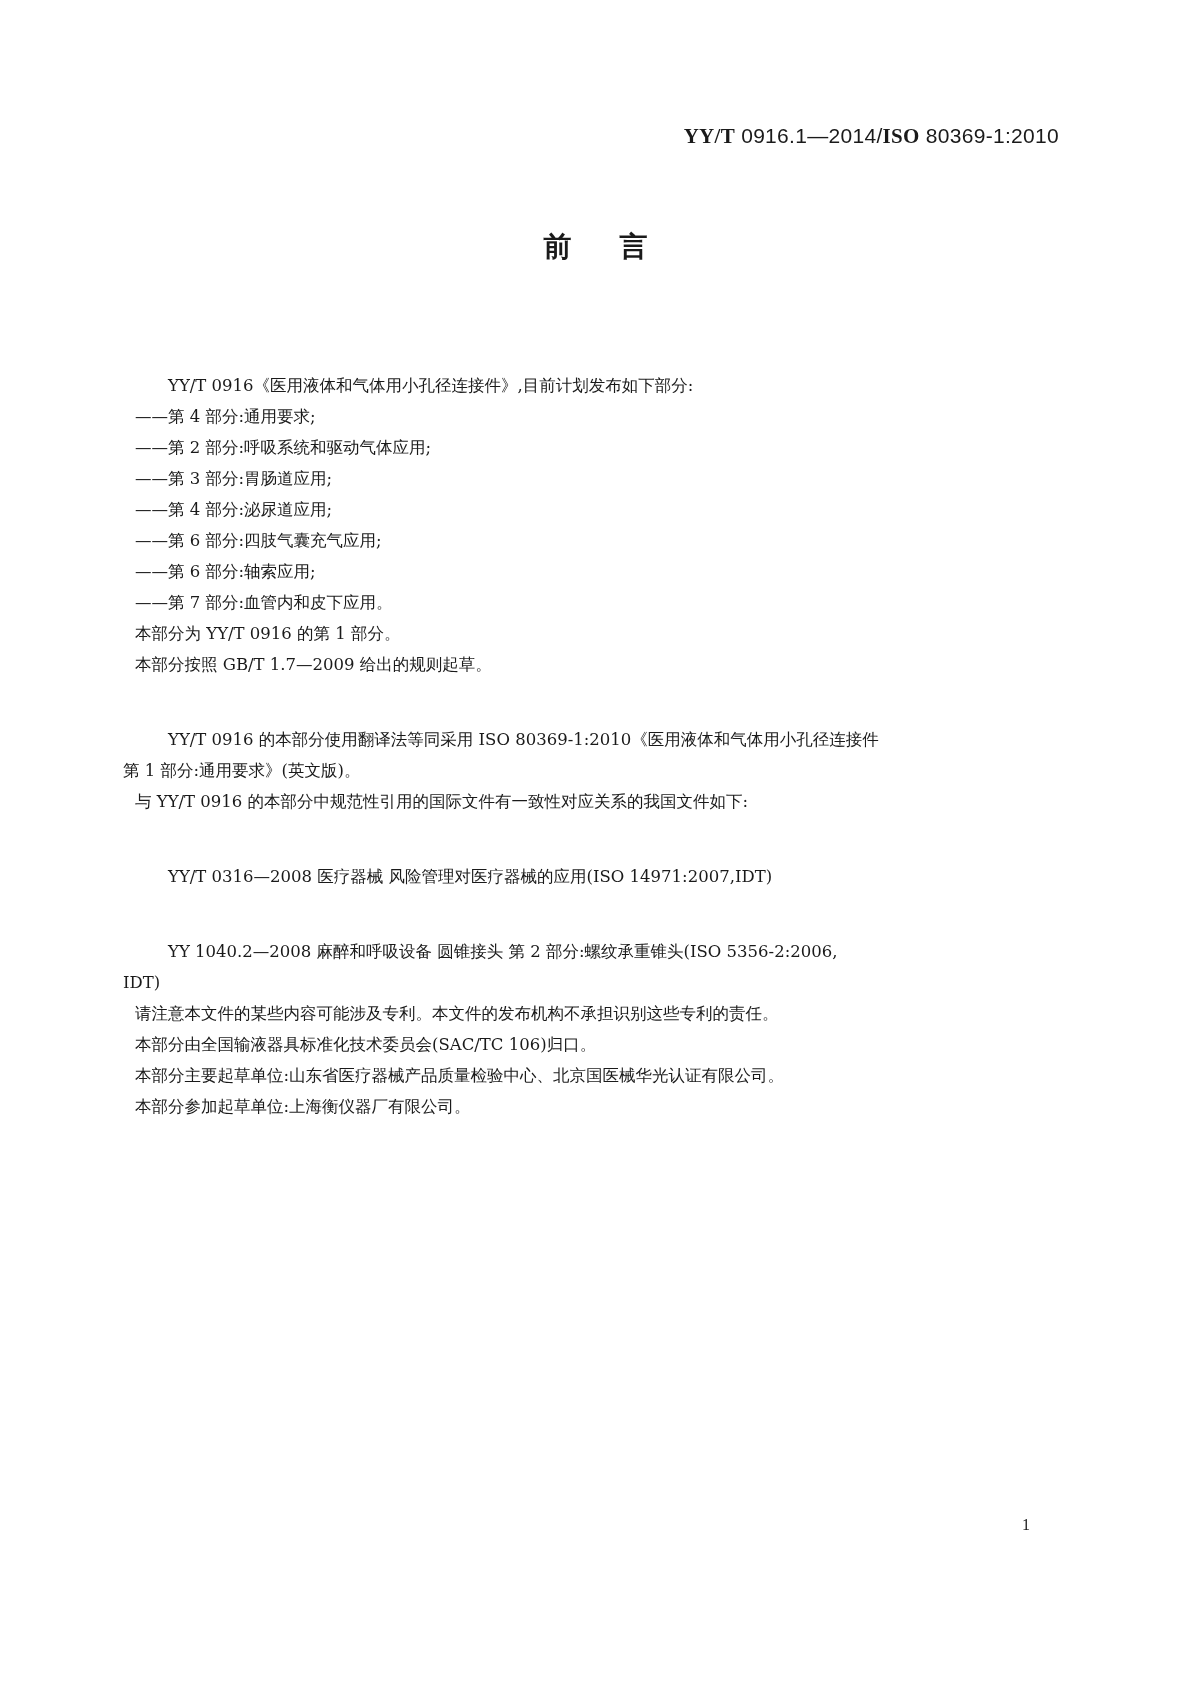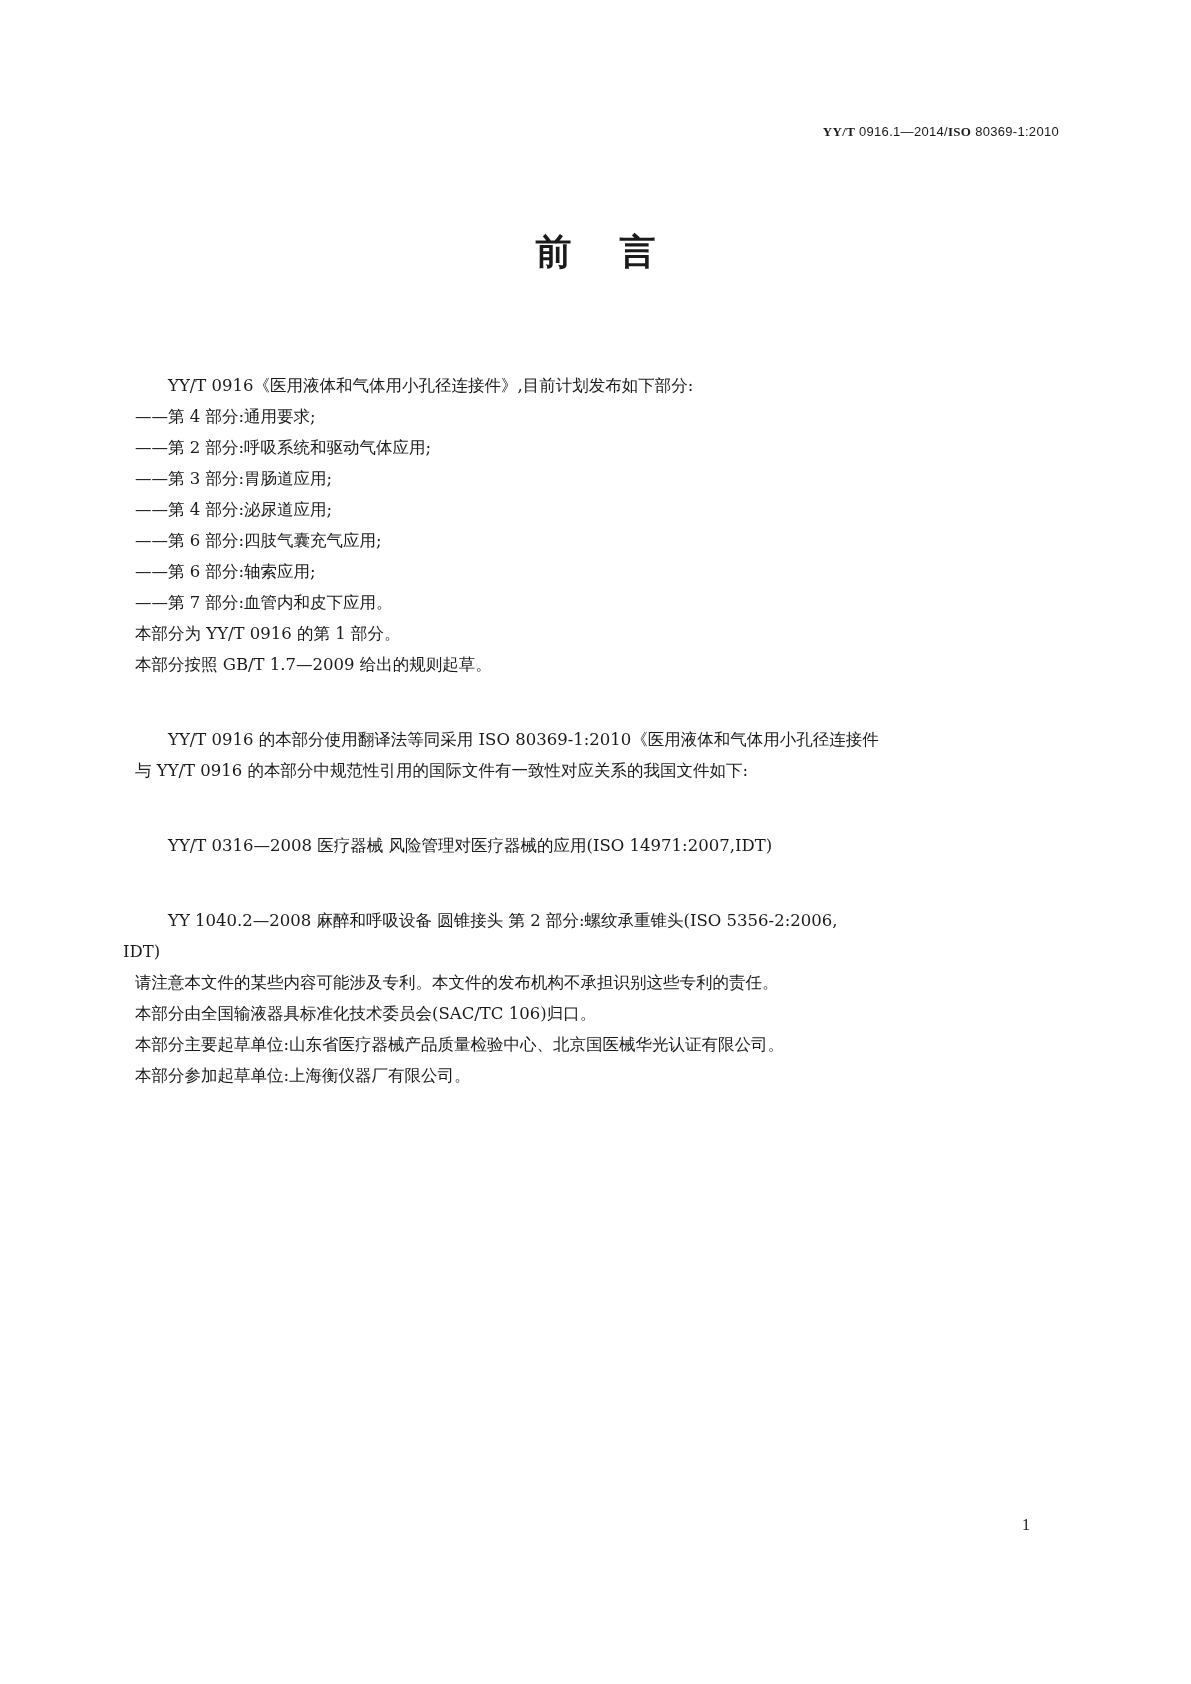--- a/index.html
+++ b/index.html
@@ -1,22 +1,22 @@
 <!DOCTYPE html>
 <html><head>
 <meta charset="utf-8">
 <style>
   html, body { margin: 0; padding: 0; background: #ffffff; }
   body { width: 1191px; height: 1684px; position: relative; overflow: hidden;
          font-family: "DejaVu Serif", "Liberation Serif", serif; color: #1a1a1a; }
-  .std-header { position: absolute; top: 124px; right: 132px; font-size: 13px;
+  .std-header { position: absolute; top: 124px; right: 132px; font-size: 21px;
                 font-family: "Liberation Sans", "DejaVu Sans", sans-serif; letter-spacing: 0.3px; }
   .std-header b { font-family: "Liberation Serif", serif; font-weight: bold; }
   .title { position: absolute; top: 228px; left: 0; width: 1191px; text-align: center;
-           font-size: 36px; font-weight: bold; font-family: "DejaVu Sans", sans-serif; letter-spacing: 48px;
+           font-size: 28px; font-weight: bold; font-family: "DejaVu Sans", sans-serif; letter-spacing: 48px;
            padding-left: 48px; box-sizing: border-box; }
   .body { position: absolute; top: 326px; left: 135px; width: 920px; font-size: 16.5px; }
   .line { height: 31px; line-height: 31px; white-space: nowrap; }
   .indent { padding-left: 33px; margin-top: 44px; }
   .page-num { position: absolute; top: 1516px; left: 1022px; font-size: 16px;
               font-family: "Liberation Serif", serif; }
 </style>
 </head>
 <body>
 
@@ -31,20 +31,21 @@
   <div class="line">——第 4 部分:通用要求;</div>
   <div class="line">——第 2 部分:呼吸系统和驱动气体应用;</div>
   <div class="line">——第 3 部分:胃肠道应用;</div>
   <div class="line">——第 4 部分:泌尿道应用;</div>
   <div class="line">——第 6 部分:四肢气囊充气应用;</div>
   <div class="line">——第 6 部分:轴索应用;</div>
   <div class="line">——第 7 部分:血管内和皮下应用。</div>
   <div class="line">本部分为 YY/T 0916 的第 1 部分。</div>
   <div class="line">本部分按照 GB/T 1.7—2009 给出的规则起草。</div>
   <div class="line indent">YY/T 0916 的本部分使用翻译法等同采用 ISO 80369-1:2010《医用液体和气体用小孔径连接件</div>
+  <div class="line" style="margin-left:-12px">第 1 部分:通用要求》(英文版)。</div>
   <div class="line">与 YY/T 0916 的本部分中规范性引用的国际文件有一致性对应关系的我国文件如下:</div>
   <div class="line indent">YY/T 0316—2008 医疗器械 风险管理对医疗器械的应用(ISO 14971:2007,IDT)</div>
   <div class="line indent">YY 1040.2—2008 麻醉和呼吸设备 圆锥接头 第 2 部分:螺纹承重锥头(ISO 5356-2:2006,</div>
   <div class="line" style="margin-left:-12px">IDT)</div>
   <div class="line">请注意本文件的某些内容可能涉及专利。本文件的发布机构不承担识别这些专利的责任。</div>
   <div class="line">本部分由全国输液器具标准化技术委员会(SAC/TC 106)归口。</div>
   <div class="line">本部分主要起草单位:山东省医疗器械产品质量检验中心、北京国医械华光认证有限公司。</div>
   <div class="line">本部分参加起草单位:上海衡仪器厂有限公司。</div>
 </div>
 

